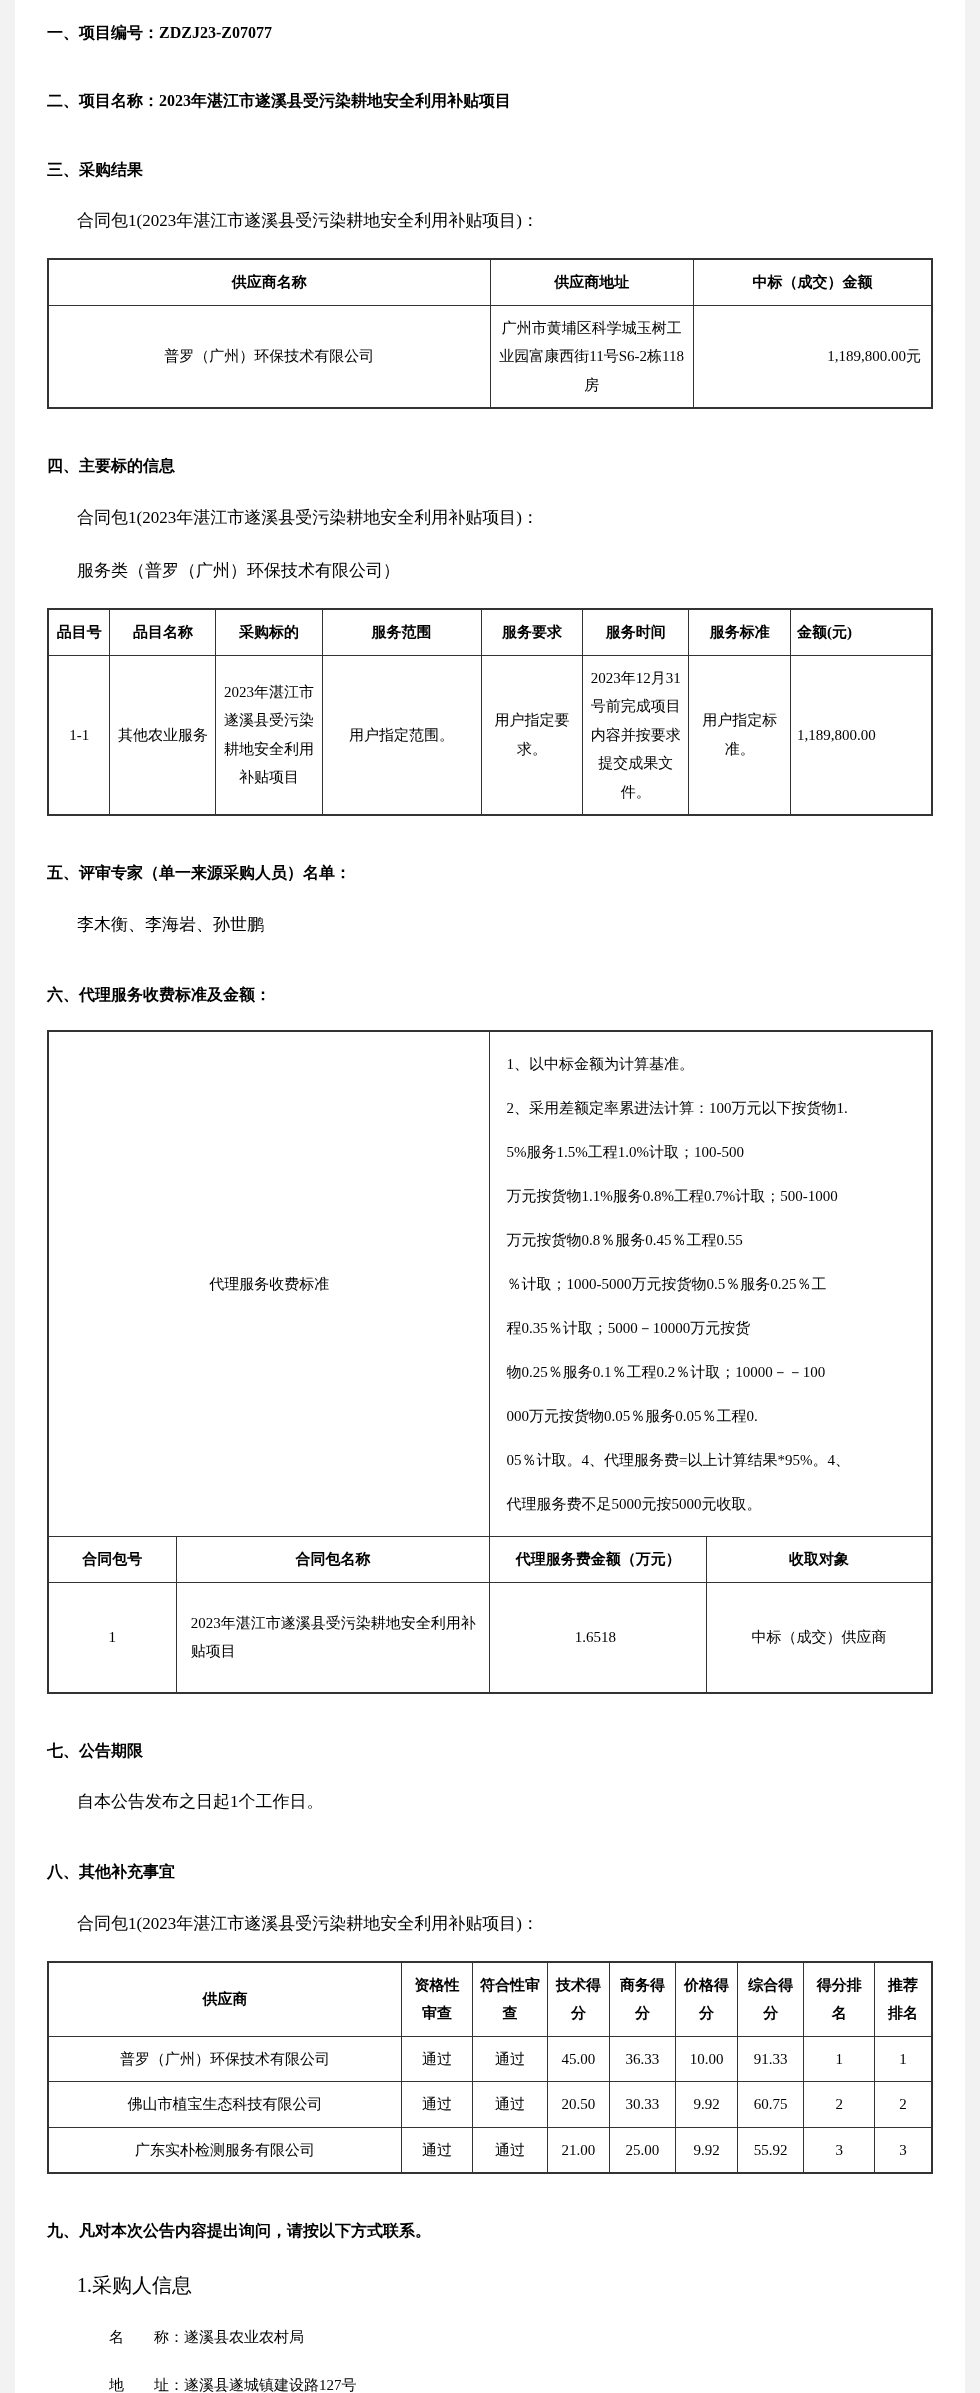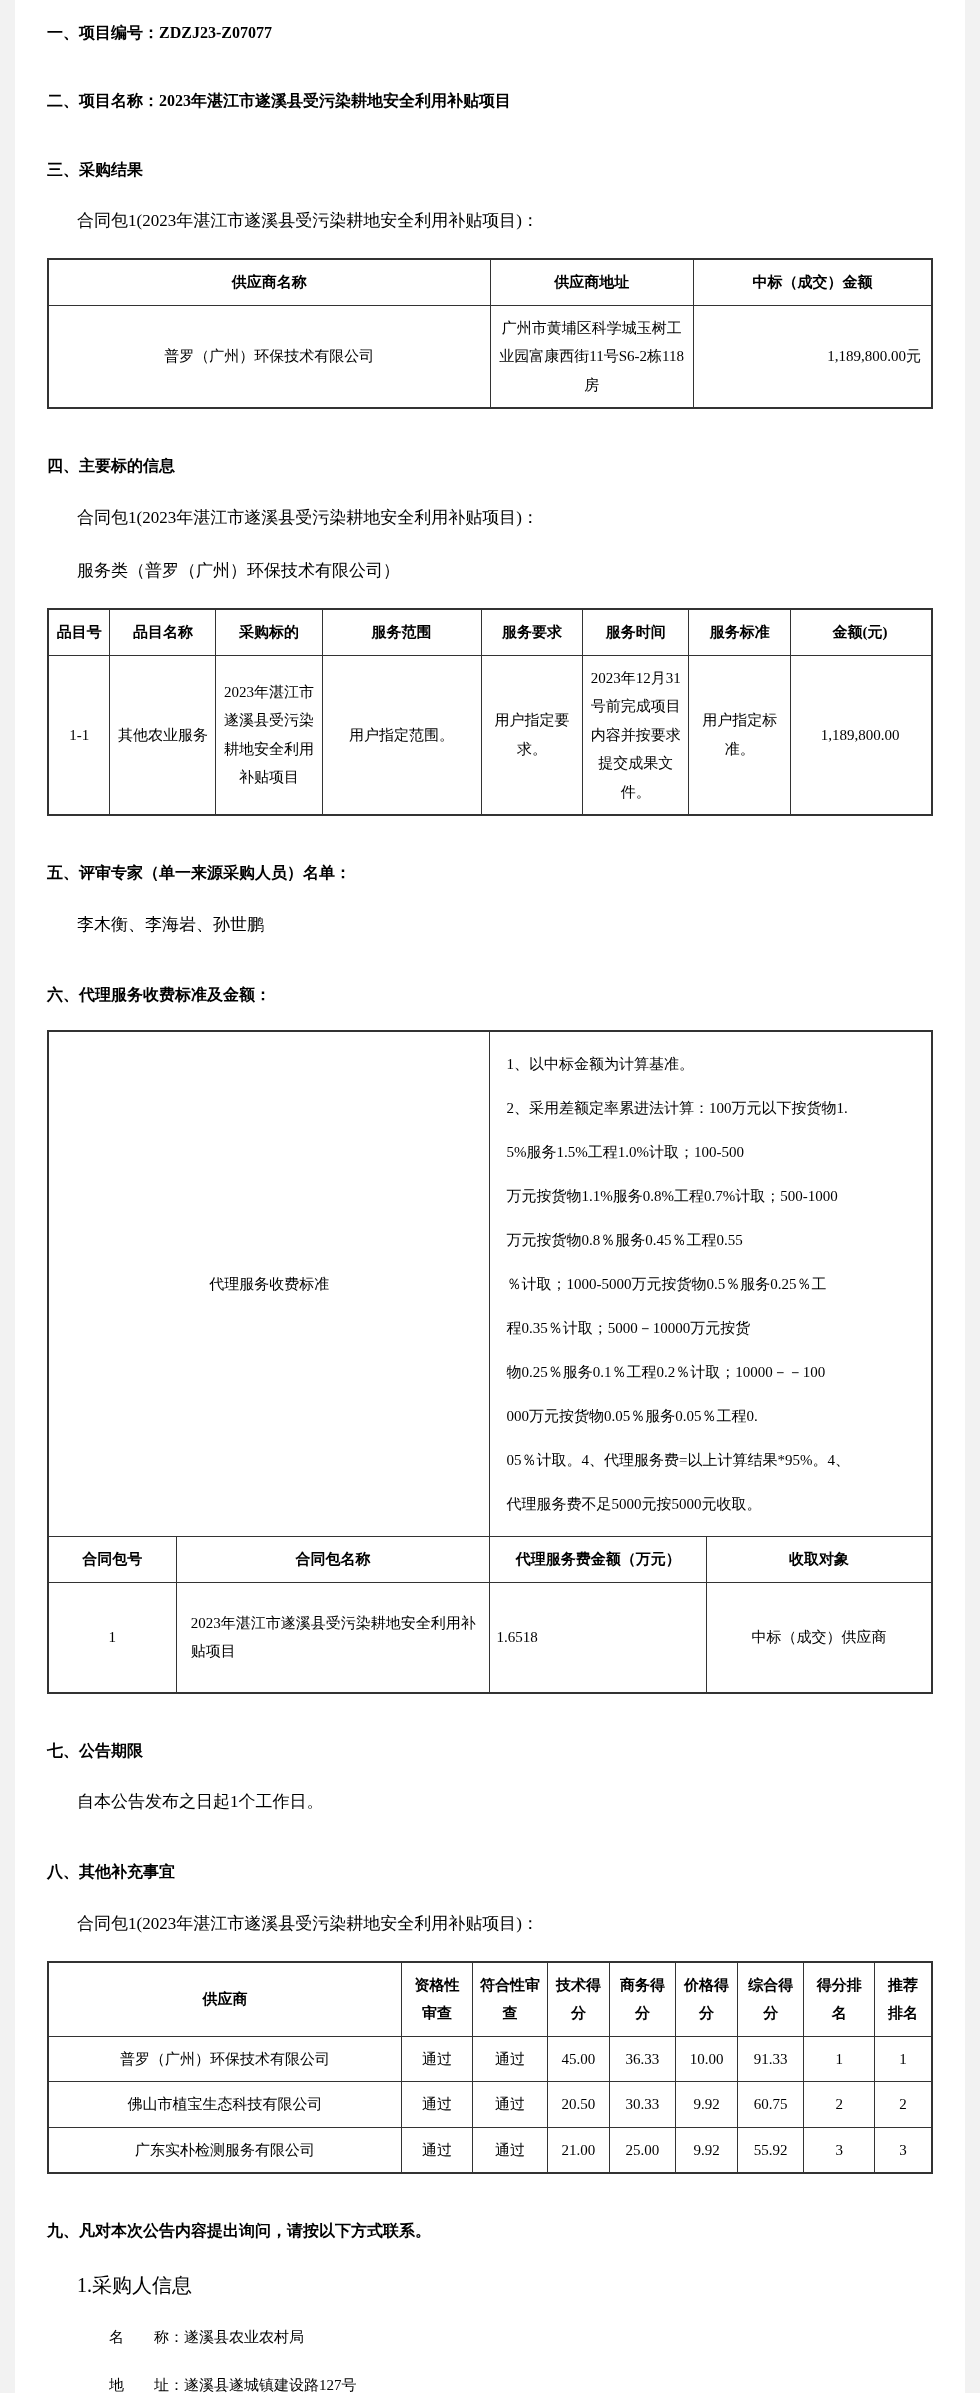--- a/index.html
+++ b/index.html
@@ -46,30 +46,30 @@
     word-break:break-all;
   }
   table.tbl th { font-weight:bold; }
   
   .t-result col.c1{width:50%;} .t-result col.c2{width:23%;} .t-result col.c3{width:27%;}
   .t-result td:nth-child(3){ text-align:right; padding-right:10px;padding-left:24px; }
   
   .t-items col.c1{width:7%;} .t-items col.c2{width:12%;} .t-items col.c3{width:12%;}
   .t-items col.c4{width:18%;} .t-items col.c5{width:11.5%;} .t-items col.c6{width:12%;}
   .t-items col.c7{width:11.5%;} .t-items col.c8{width:16%;}
-  .t-items th:last-child, .t-items td:last-child { text-align:center; padding-right:8px; }
+  .t-items th:last-child, .t-items td:last-child { text-align:left; padding-right:8px; }
   
   .t-fee col.c1{width:14.5%;} .t-fee col.c2{width:35.5%;} .t-fee col.c3{width:24.5%;} .t-fee col.c4{width:25.5%;}
   .t-fee .fee-label { text-align:center; }
   .t-fee .fee-text { text-align:left; padding:10px 16px; }
   .fee-line { line-height:44px; font-size:15px; }
   .t-fee th { padding:26px 6px; }
   .t-fee td.cell-no { text-align:center; }
   .t-fee td.cell-name { text-align:left; padding-left:14px; }
-  .t-fee td.cell-amt { text-align:left; padding-right:12px; }
+  .t-fee td.cell-amt { text-align:center; padding-right:12px; }
   .t-fee td.cell-payer { text-align:center; }
   .t-fee tr.data-row td { padding-top:26px; padding-bottom:26px; }
   
   .t-eval col.c1{width:40%;} .t-eval col.c2{width:8%;} .t-eval col.c3{width:8.5%;}
   .t-eval col.c4{width:7%;} .t-eval col.c5{width:7.5%;} .t-eval col.c6{width:7%;}
   .t-eval col.c7{width:7.5%;} .t-eval col.c8{width:8%;} .t-eval col.c9{width:6.5%;}
   .t-eval th { padding:12px 2px; }
   .t-eval td { padding:10px 2px; }
   
   .contact-group-title { font-size:20px; margin:26px 0 0 30px; line-height:1.6; }

